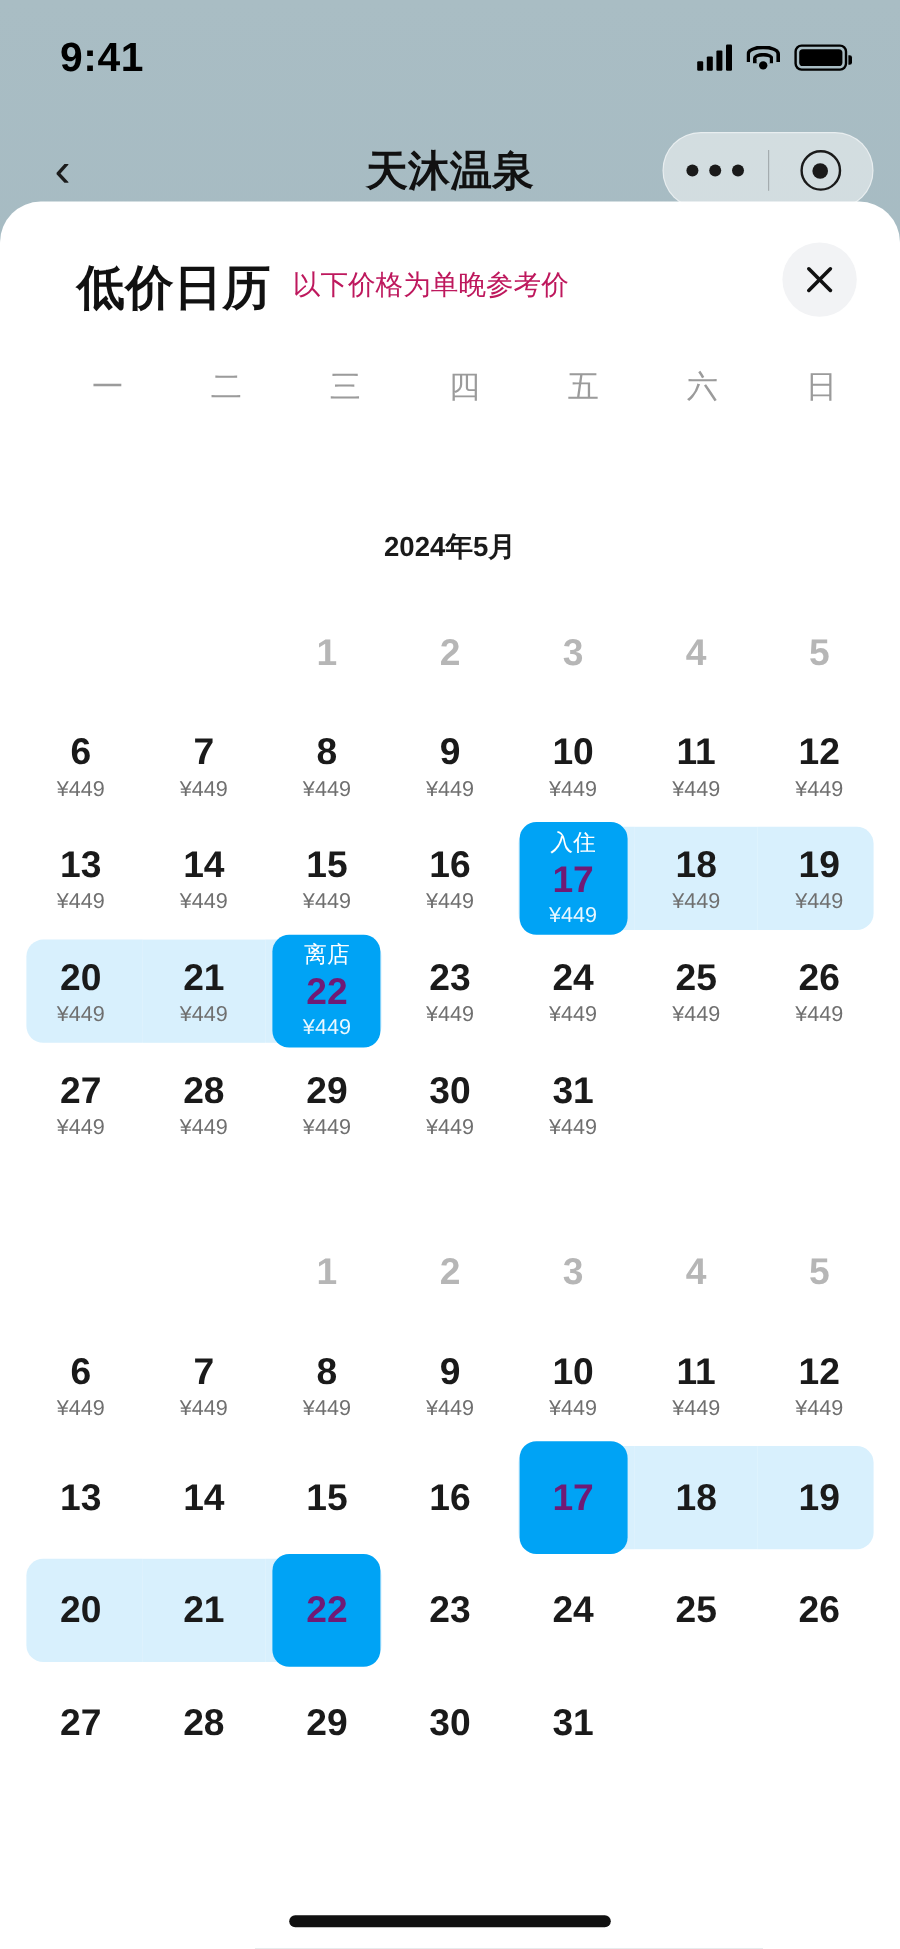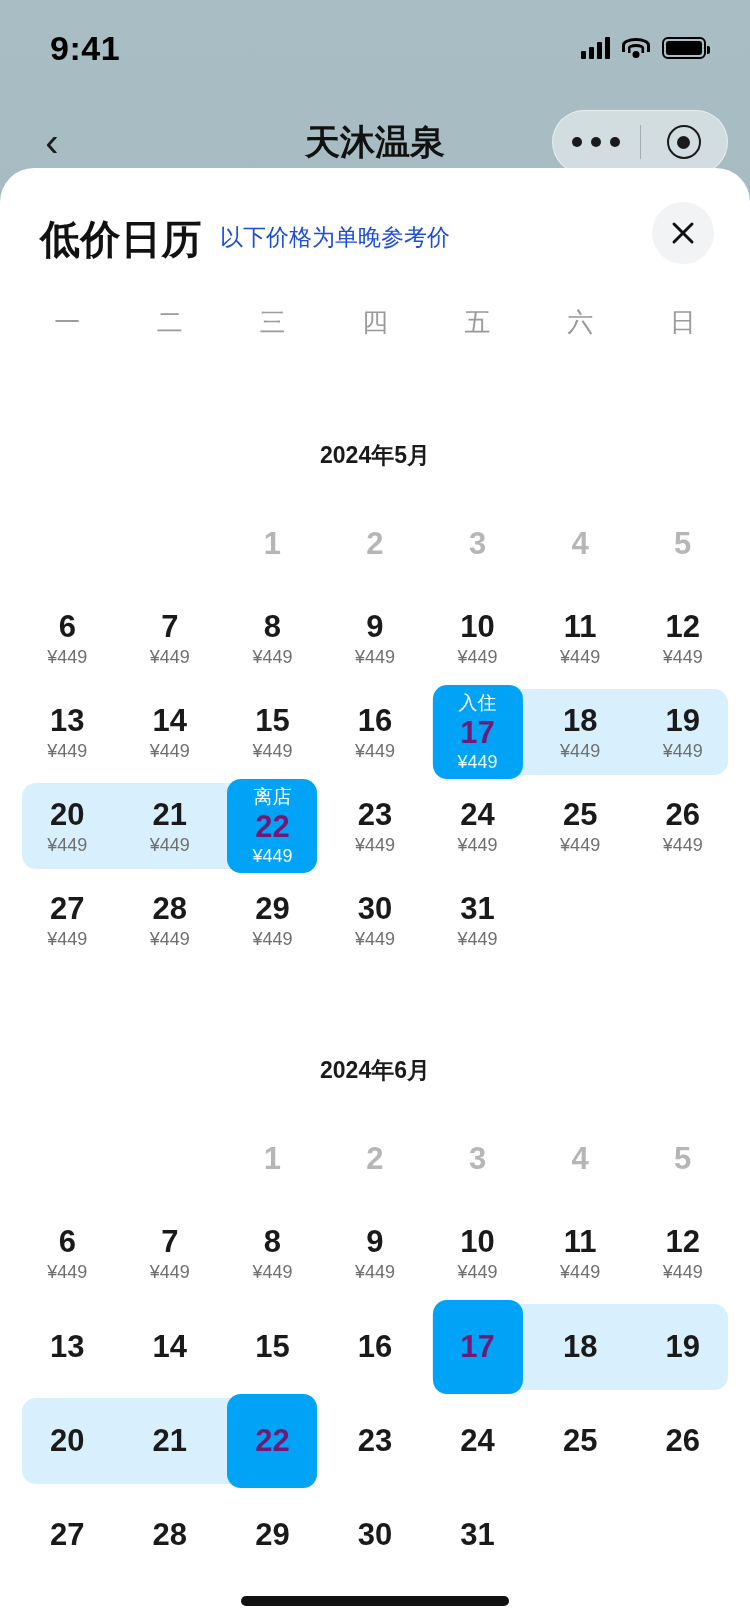--- a/index.html
+++ b/index.html
@@ -94,28 +94,29 @@
   }
   .cap-target .ring i { width: 13px; height: 13px; border-radius: 50%; background: #1a1a1a; display: block; }
 
   
   .sheet {
     position: absolute;
     left: 0; right: 0; top: 168px; bottom: 0;
     background: #fff;
     border-radius: 34px 34px 0 0;
     overflow: hidden;
+    padding-left: 24px;
   }
   .sheet-header {
     display: flex; align-items: center;
     padding: 44px 40px 10px 40px;
     position: relative;
   }
   .sheet-title { font-size: 40px; font-weight: 700; color: #111; letter-spacing: 0.5px; }
-  .sheet-sub { font-size: 23px; color: #1d4ed8; margin-left: 18px; padding-bottom: 4px; }
+  .sheet-sub { font-size: 23px; color: #be185d; margin-left: 18px; padding-bottom: 4px; }
   .close-btn {
     position: absolute; right: 36px; top: 34px;
     width: 62px; height: 62px; border-radius: 50%;
     background: #f2f3f5; display: flex; align-items: center; justify-content: center;
   }
   .close-btn svg { display: block; }
 
   
   .weekdays {
     display: grid;
@@ -455,21 +456,20 @@
             </div>
           </div>
           <div class="cell">
             <div class="inner">
               <div class="num">31</div>
               <div class="price">¥449</div>
             </div>
           </div>
         </div>
         <div class="spacer-block"></div>
-        <div class="month-title">2024年6月</div>
         <div class="grid">
           <div class="cell empty"></div>
           <div class="cell empty"></div>
           <div class="cell muted">
             <div class="inner">
               <div class="num">1</div>
             </div>
           </div>
           <div class="cell muted">
             <div class="inner">

